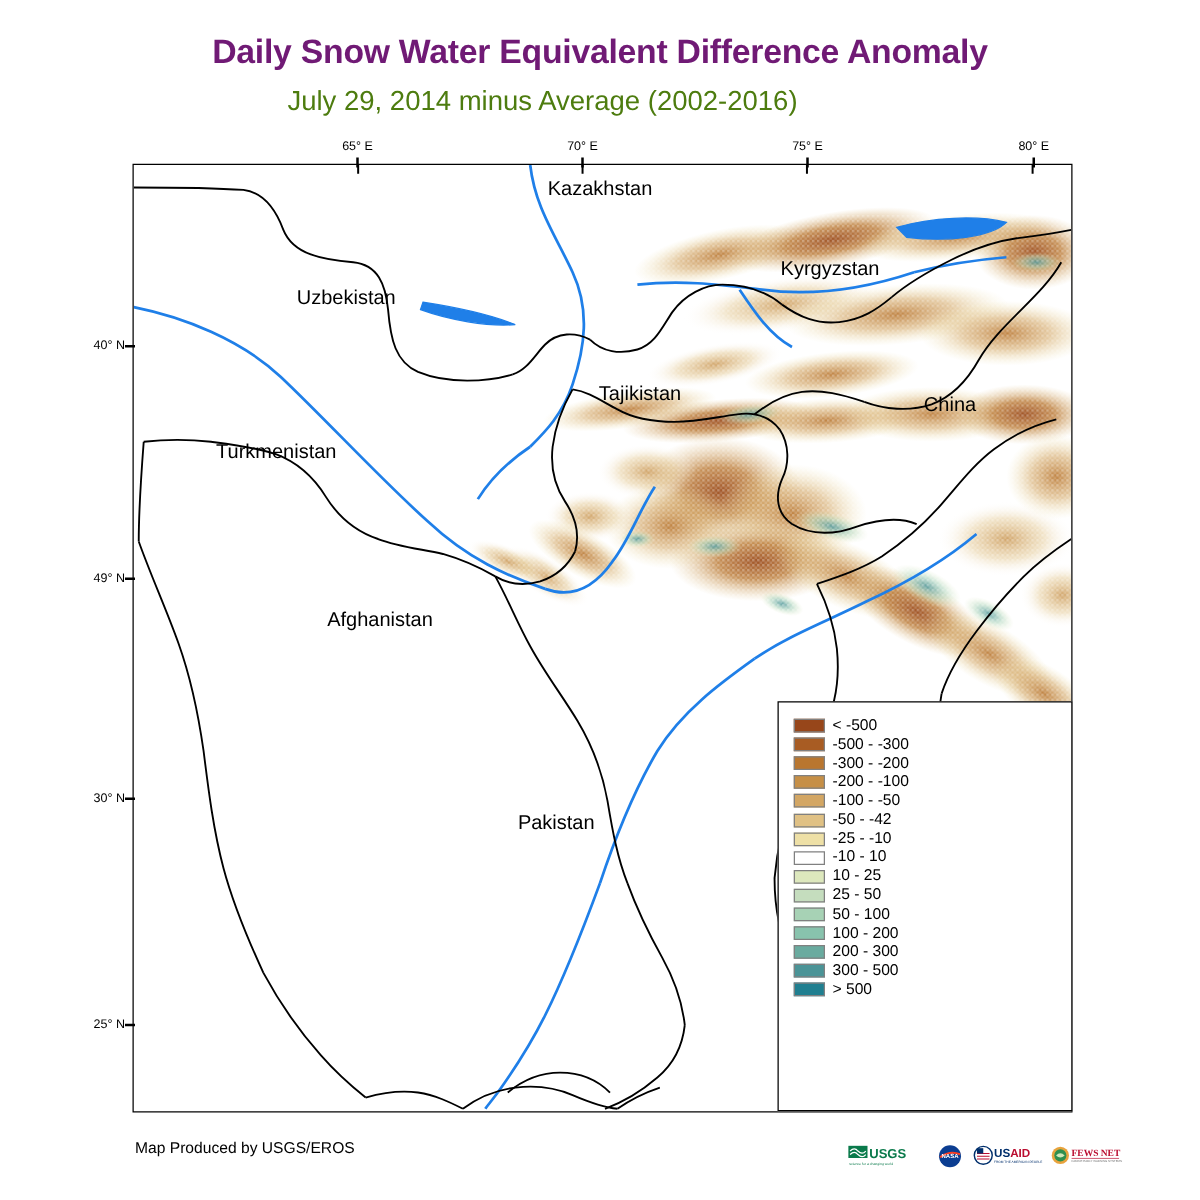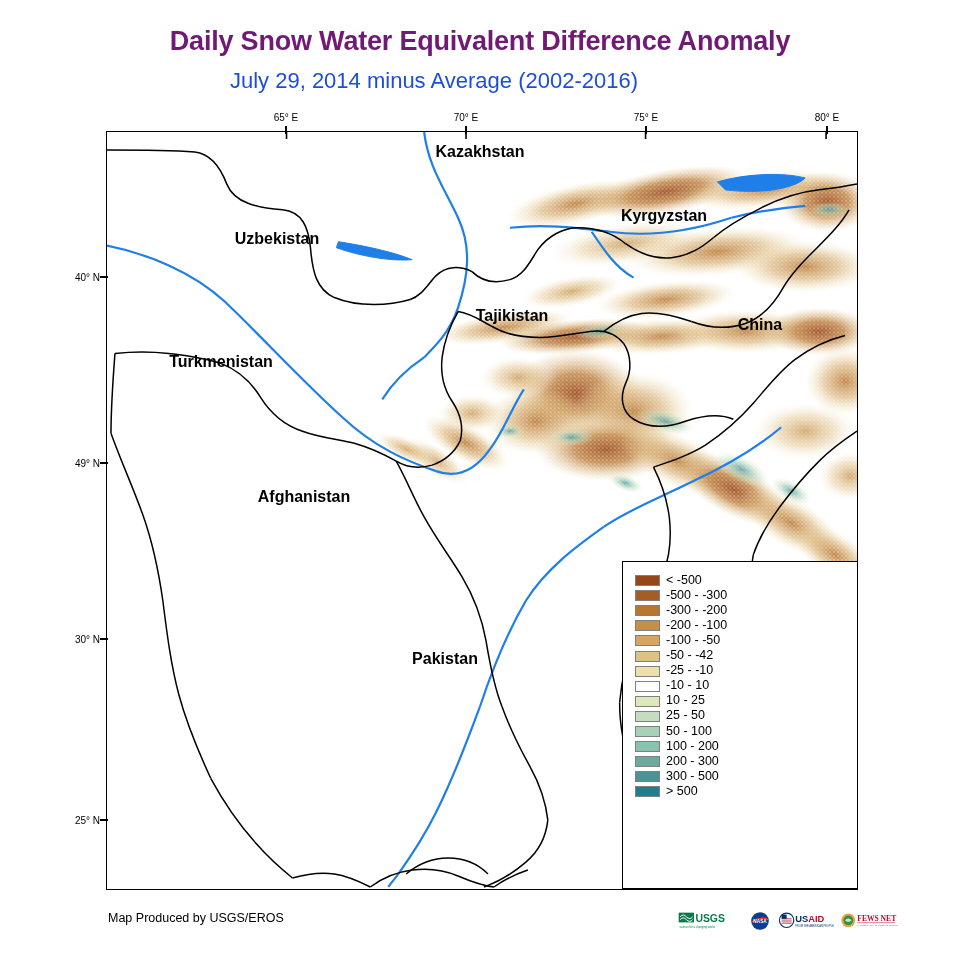--- a/index.html
+++ b/index.html
@@ -10,39 +10,39 @@
   }
   .page{position:absolute;inset:0;}
 
   
   #title{
     position:absolute;left:0;top:26px;width:960px;text-align:center;
     font-size:27px;font-weight:bold;color:#701a75;letter-spacing:-0.2px;
   }
   #subtitle{
     position:absolute;left:0;top:68px;width:868px;text-align:center;
-    font-size:22px;font-weight:normal;color:#1d4ed8;
+    font-size:22px;font-weight:normal;color:#4d7c0f;
   }
 
   
   #map-frame{
     position:absolute;left:106px;top:131px;width:752px;height:759px;
     border:1.6px solid #000;box-sizing:border-box;background:#fff;overflow:hidden;
   }
   #map-svg{position:absolute;left:0;top:0;width:100%;height:100%;display:block;}
 
   
   .tick-lon-label{position:absolute;font-size:10px;color:#000;transform:translateX(-50%);white-space:nowrap;}
   .tick-lon-mark{position:absolute;width:2px;height:8px;background:#000;transform:translateX(-50%);}
   .tick-lat-label{position:absolute;font-size:10px;color:#000;transform:translateY(-50%);white-space:nowrap;text-align:right;}
   .tick-lat-mark{position:absolute;width:8px;height:2px;background:#000;transform:translateY(-50%);}
 
   
   .country-label{
-    position:absolute;font-size:16px;font-weight:bold;color:#000;
+    position:absolute;font-size:16px;font-weight:normal;color:#000;
     transform:translate(-50%,-50%);white-space:nowrap;pointer-events:none;
   }
 
   
   #legend{
     position:absolute;left:622px;top:561px;width:236px;height:328px;
     background:#fff;border:1.6px solid #000;box-sizing:border-box;
     padding:9px 10px 6px 12px;
   }
   #legend-title{font-size:12.5px;font-weight:bold;color:#000;line-height:1.25;margin-bottom:5px;}
@@ -51,21 +51,21 @@
     width:25px;height:11px;border:1.4px solid #808080;box-sizing:border-box;
     margin-right:6px;flex:none;
   }
   .legend-text{font-size:12.5px;color:#000;line-height:1;white-space:nowrap;}
   #legend-source{
     margin-top:7px;font-size:10.5px;color:#333;line-height:1.35;white-space:pre-line;
   }
 
   
   #credit{position:absolute;left:108px;top:911px;font-size:12.5px;color:#000;}
-  #logos{position:absolute;left:678px;top:908px;display:flex;align-items:flex-start;gap:6px;height:30px;}
+  #logos{position:absolute;left:678px;top:908px;display:flex;align-items:flex-end;gap:6px;height:30px;}
   .logo{height:26px;display:block;}
 </style>
 </head>
 <body>
 
 <div class="page">
 
   <div id="title">Daily Snow Water Equivalent Difference Anomaly</div>
   <div id="subtitle">July 29, 2014 minus Average (2002-2016)</div>
 

